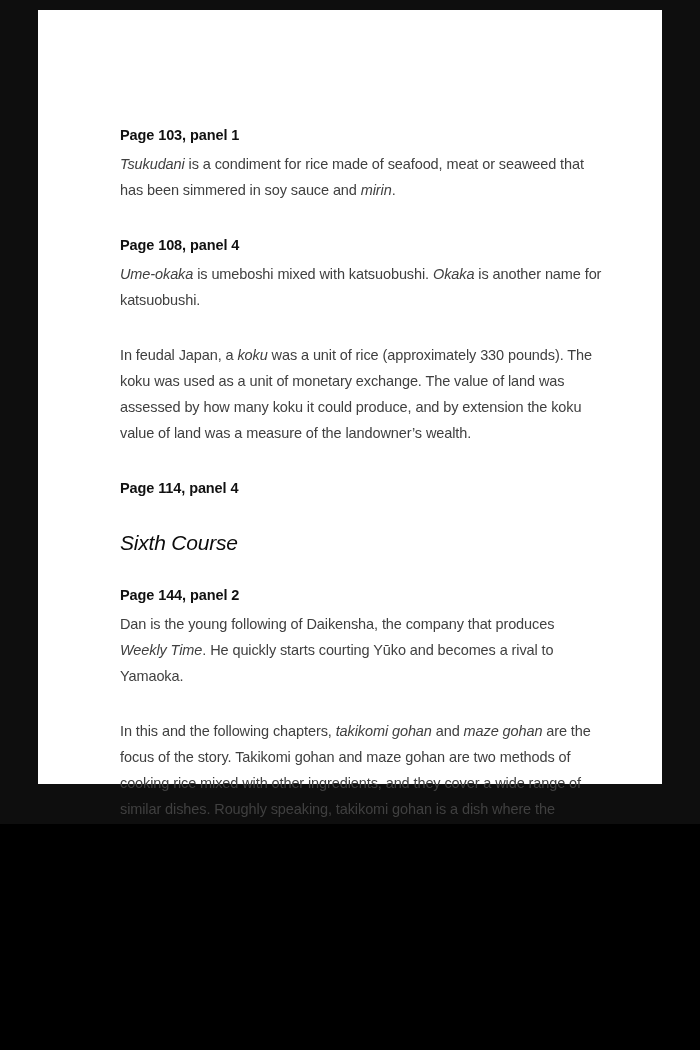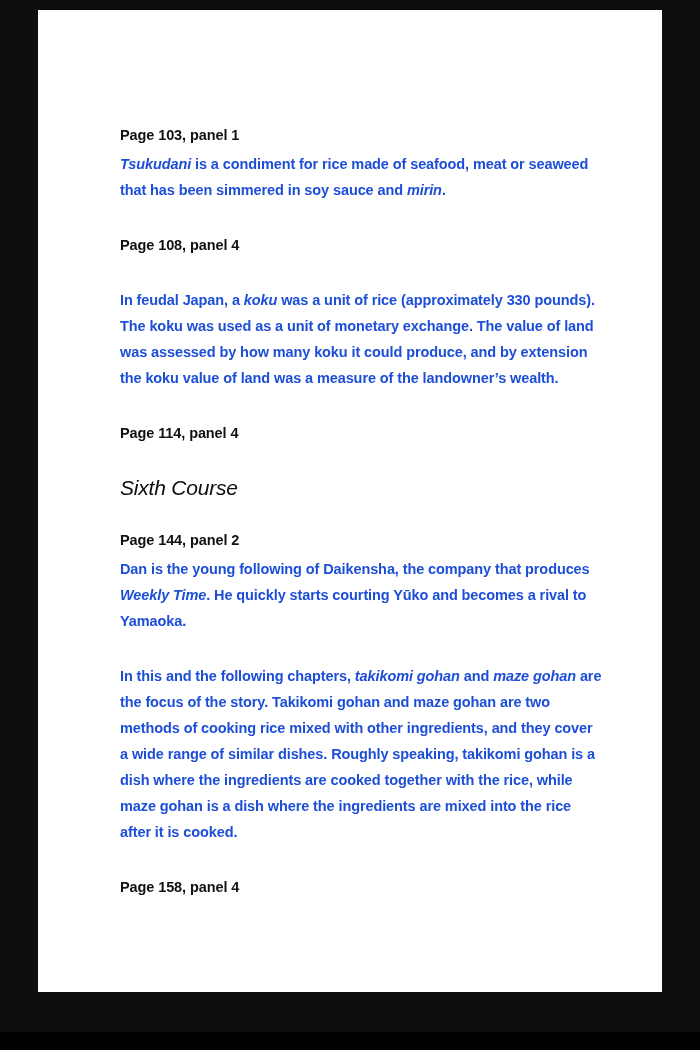--- a/index.html
+++ b/index.html
@@ -2,21 +2,21 @@
 <html><head>
 <meta charset="utf-8">
 <style>
   * { margin: 0; padding: 0; box-sizing: border-box; }
   html, body { background: #000; }
   body { font-family: "Liberation Sans", sans-serif; }
 
   .screen {
     position: relative;
     width: 700px;
-    height: 1032px;
+    height: 824px;
     background: #0e0e0e;
     overflow: hidden;
     margin: 0 auto;
   }
 
   .book-page {
     position: absolute;
     top: 10px;
     left: 38px;
     right: 38px;
@@ -35,24 +35,24 @@
     font-size: 14.5px;
     font-weight: 700;
     color: #111;
     line-height: 26px;
     margin-bottom: 3px;
     letter-spacing: -0.1px;
   }
 
   .note-body {
     font-size: 14.5px;
-    font-weight: 700;
+    font-weight: 400;
     line-height: 26px;
     letter-spacing: -0.1px;
-    color: #1d4ed8;
+    color: #404040;
   }
 
   .note-body em { font-style: italic; }
 
   .chapter-heading {
     font-size: 21px;
     font-weight: 400;
     font-style: italic;
     color: #0c0c0c;
     letter-spacing: -0.2px;
@@ -65,20 +65,21 @@
 
 <div class="screen" style="background: rgb(14, 14, 14);">
   <div class="book-page" style="background: rgb(255, 255, 255);">
     <div class="page-content">
         <div class="note">
           <h3 class="note-title">Page 103, panel 1</h3>
           <p class="note-body"><em>Tsukudani</em><span> is a condiment for rice made of seafood, meat or seaweed that has been simmered in soy sauce and </span><em>mirin</em><span>.</span></p>
         </div>
         <div class="note">
           <h3 class="note-title">Page 108, panel 4</h3>
+          <p class="note-body"><em>Ume-okaka</em><span> is umeboshi mixed with katsuobushi. </span><em>Okaka</em><span> is another name for katsuobushi.</span></p>
         </div>
         <div class="note">
           <p class="note-body"><span>In feudal Japan, a </span><em>koku</em><span> was a unit of rice (approximately 330 pounds). The koku was used as a unit of monetary exchange. The value of land was assessed by how many koku it could produce, and by extension the koku value of land was a measure of the landowner’s wealth.</span></p>
         </div>
         <div class="note">
           <h3 class="note-title">Page 114, panel 4</h3>
         </div>
         <h2 class="chapter-heading">Sixth Course</h2>
         <div class="note">
           <h3 class="note-title">Page 144, panel 2</h3>

